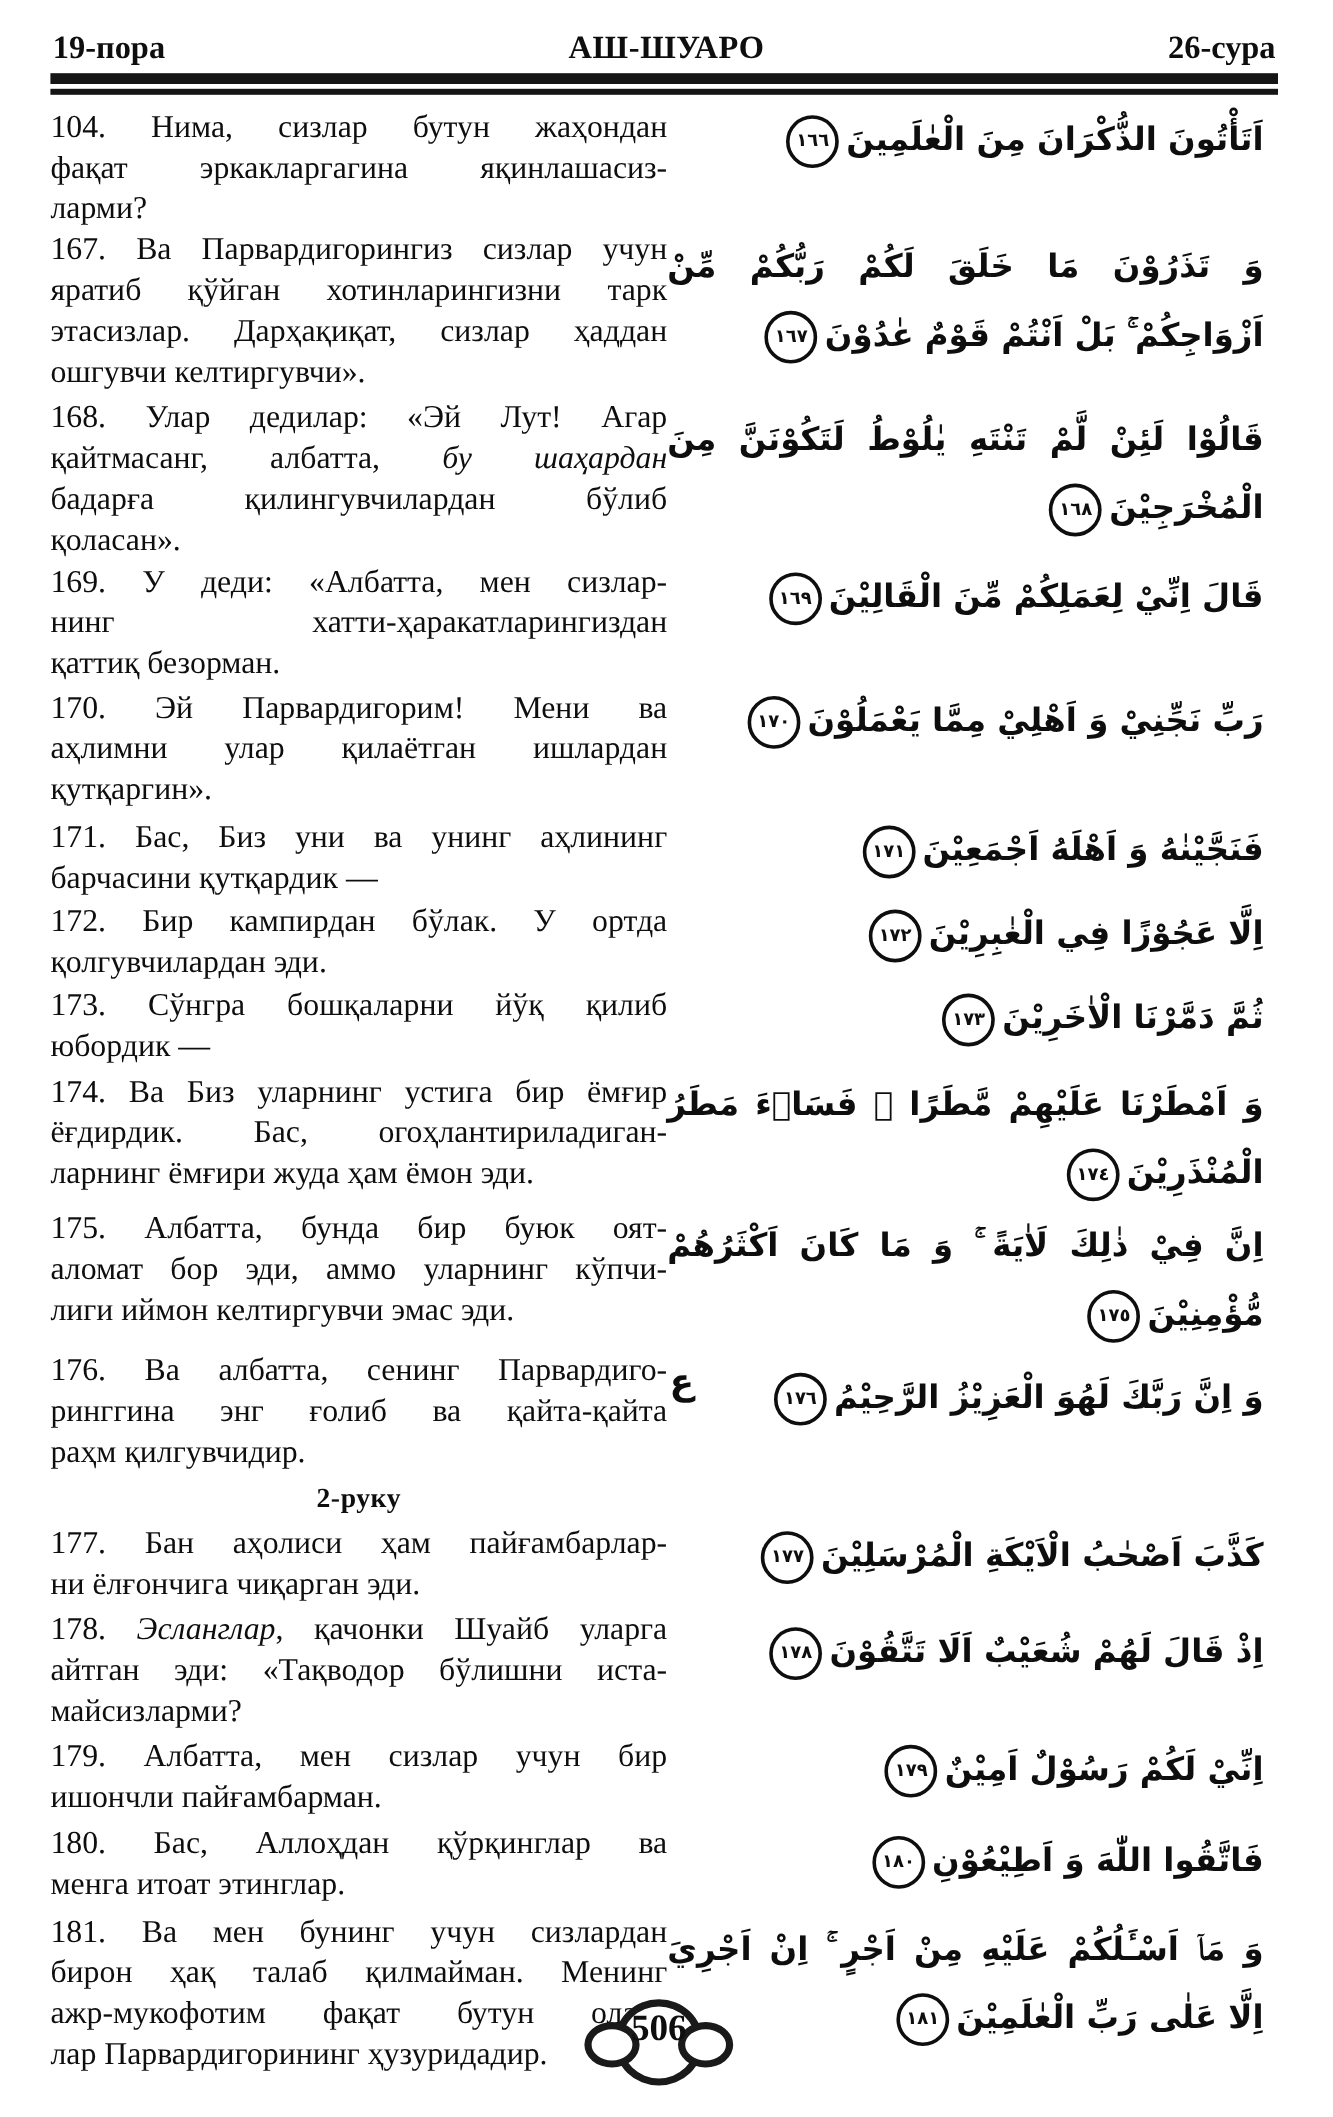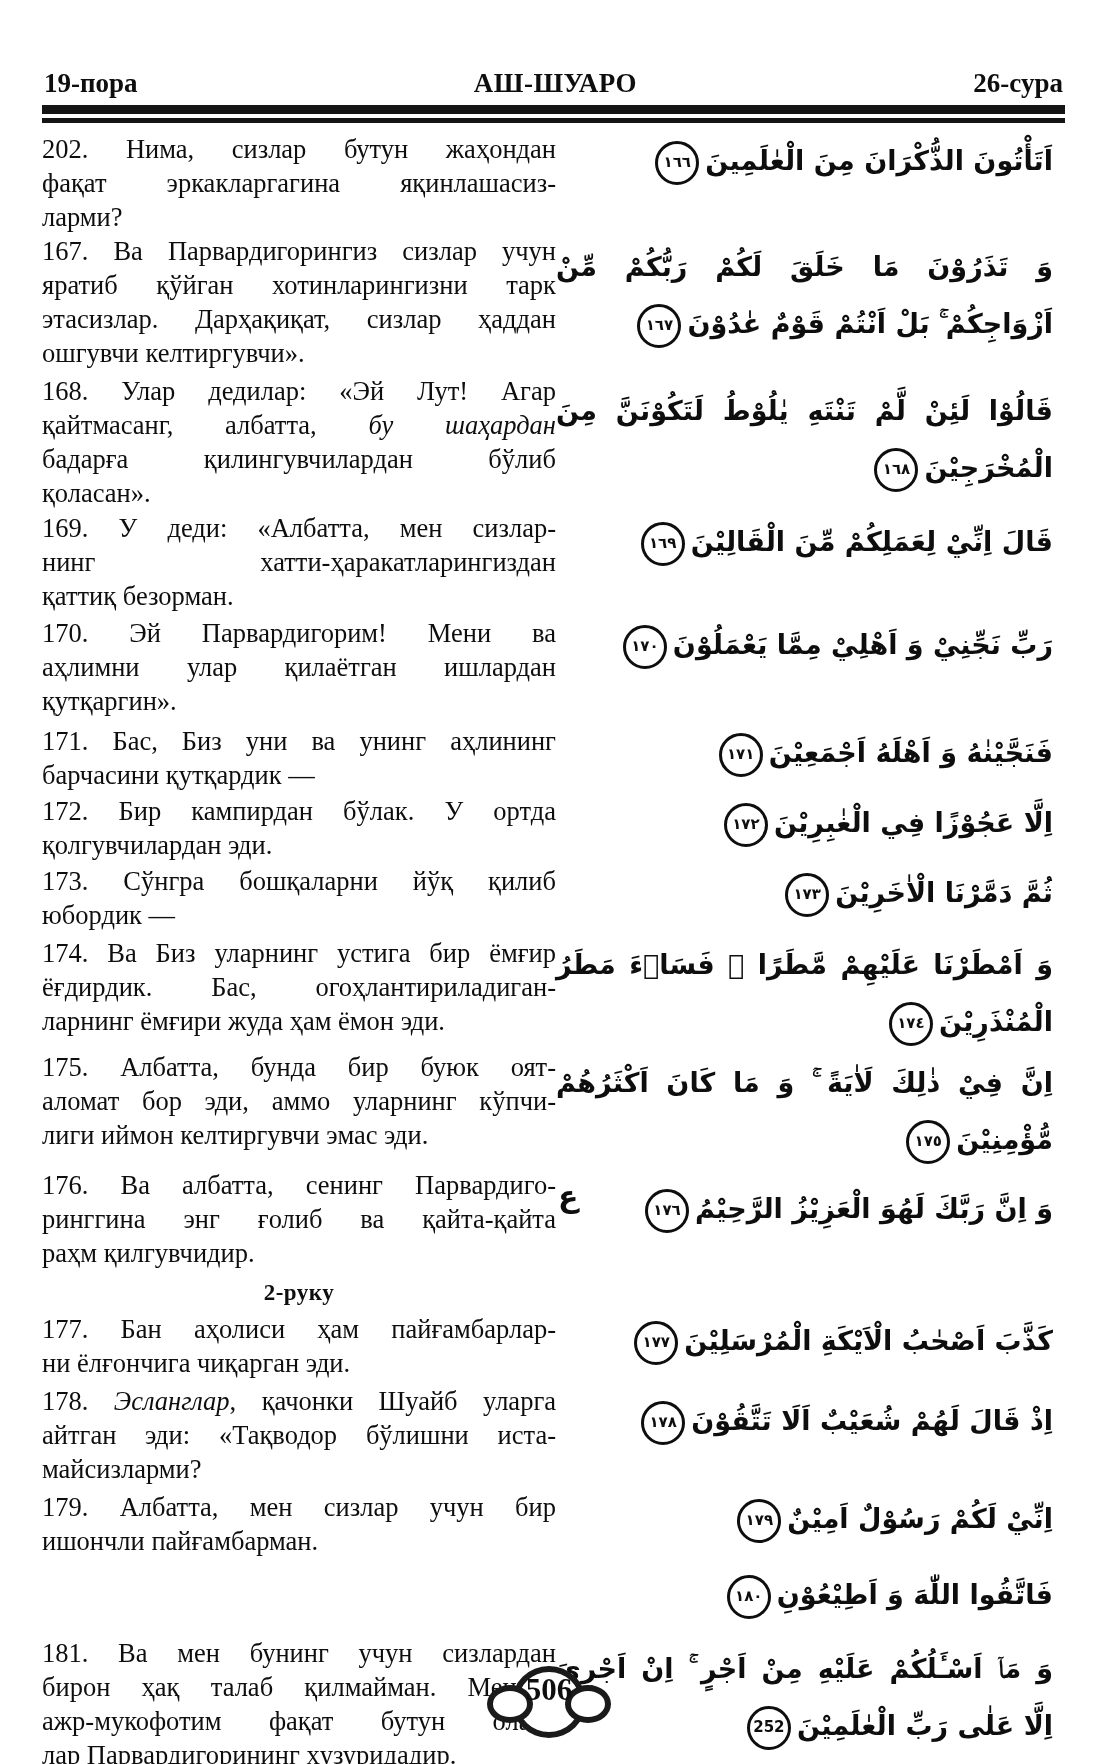--- a/index.html
+++ b/index.html
@@ -7,21 +7,21 @@
     width:1111px;height:1764px;
     background:#ffffff;
     color:#0e0e0e;
     font-family:"Liberation Serif",serif;
     position:relative;
     overflow:hidden;
   }
   .page{box-sizing:border-box;width:1111px;padding:24px 46px 0 42px;}
   
   .hdr{display:flex;justify-content:space-between;align-items:baseline;
-       font-weight:bold;font-size:27px;line-height:30px;padding:0 2px;margin-top:44px;}
+       font-weight:bold;font-size:27px;line-height:30px;padding:0 2px;}
   .hdr .c{letter-spacing:.5px;}
   .rule{margin-top:7px;border-top:9px solid #151515;border-bottom:5px solid #151515;height:4px;}
   
   .content{margin-top:9px;}
   .row{display:flex;align-items:flex-start;}
   .uz{width:514px;flex:none;font-size:26.5px;line-height:34px;}
   .uz .ln{text-align:justify;text-align-last:justify;}
   .uz .ln.last{text-align:justify;text-align-last:left;}
   .uz i{font-style:italic;}
   .ar{flex:1;direction:rtl;text-align:right;position:relative;
@@ -56,21 +56,21 @@
     <span>19-пора</span>
     <span class="c">АШ-ШУАРО</span>
     <span>26-сура</span>
   </div>
   <div class="rule"></div>
 
   <div class="content">
 
     <div class="row" style="min-height:100px">
       <div class="uz">
-        <div class="ln">202. Нима, сизлар бутун жаҳондан</div>
+        <div class="ln">104. Нима, сизлар бутун жаҳондан</div>
         <div class="ln">фақат эркакларгагина яқинлашасиз-</div>
         <div class="ln last">ларми?</div>
       </div>
       <div class="ar" style="padding-top:0px">
         <div class="al"><span>اَتَأْتُونَ الذُّكْرَانَ مِنَ الْعٰلَمِينَ</span><span class="vnum">١٦٦</span></div>
       </div>
     </div>
 
     <div class="row" style="min-height:140px">
       <div class="uz">
@@ -216,35 +216,39 @@
       <div class="uz">
         <div class="ln">179. Албатта, мен сизлар учун бир</div>
         <div class="ln last">ишончли пайғамбарман.</div>
       </div>
       <div class="ar" style="padding-top:0px">
         <div class="al"><span>اِنِّيْ لَكُمْ رَسُوْلٌ اَمِيْنٌ</span><span class="vnum">١٧٩</span></div>
       </div>
     </div>
 
     <div class="row" style="min-height:74px">
+      <div class="uz">
+        <div class="ln">180. Бас, Аллоҳдан қўрқинглар ва</div>
+        <div class="ln last">менга итоат этинглар.</div>
+      </div>
       <div class="ar" style="padding-top:4px">
         <div class="al"><span>فَاتَّقُوا اللّٰهَ وَ اَطِيْعُوْنِ</span><span class="vnum">١٨٠</span></div>
       </div>
     </div>
 
     <div class="row" style="min-height:140px">
       <div class="uz">
         <div class="ln">181. Ва мен бунинг учун сизлардан</div>
         <div class="ln">бирон ҳақ талаб қилмайман. Менинг</div>
         <div class="ln">ажр-мукофотим фақат бутун олам-</div>
         <div class="ln last">лар Парвардигорининг ҳузуридадир.</div>
       </div>
       <div class="ar" style="padding-top:4px">
         <div class="al full">وَ مَاۤ اَسْـَٔلُكُمْ عَلَيْهِ مِنْ اَجْرٍ ۚ اِنْ اَجْرِيَ</div>
-        <div class="al"><span>اِلَّا عَلٰى رَبِّ الْعٰلَمِيْنَ</span><span class="vnum">252</span></div>
+        <div class="al"><span>اِلَّا عَلٰى رَبِّ الْعٰلَمِيْنَ</span><span class="vnum">١٨١</span></div>
       </div>
     </div>
 
   </div>
 </div>
 
 <div class="badge">
   <span>506</span>
 </div>
 

